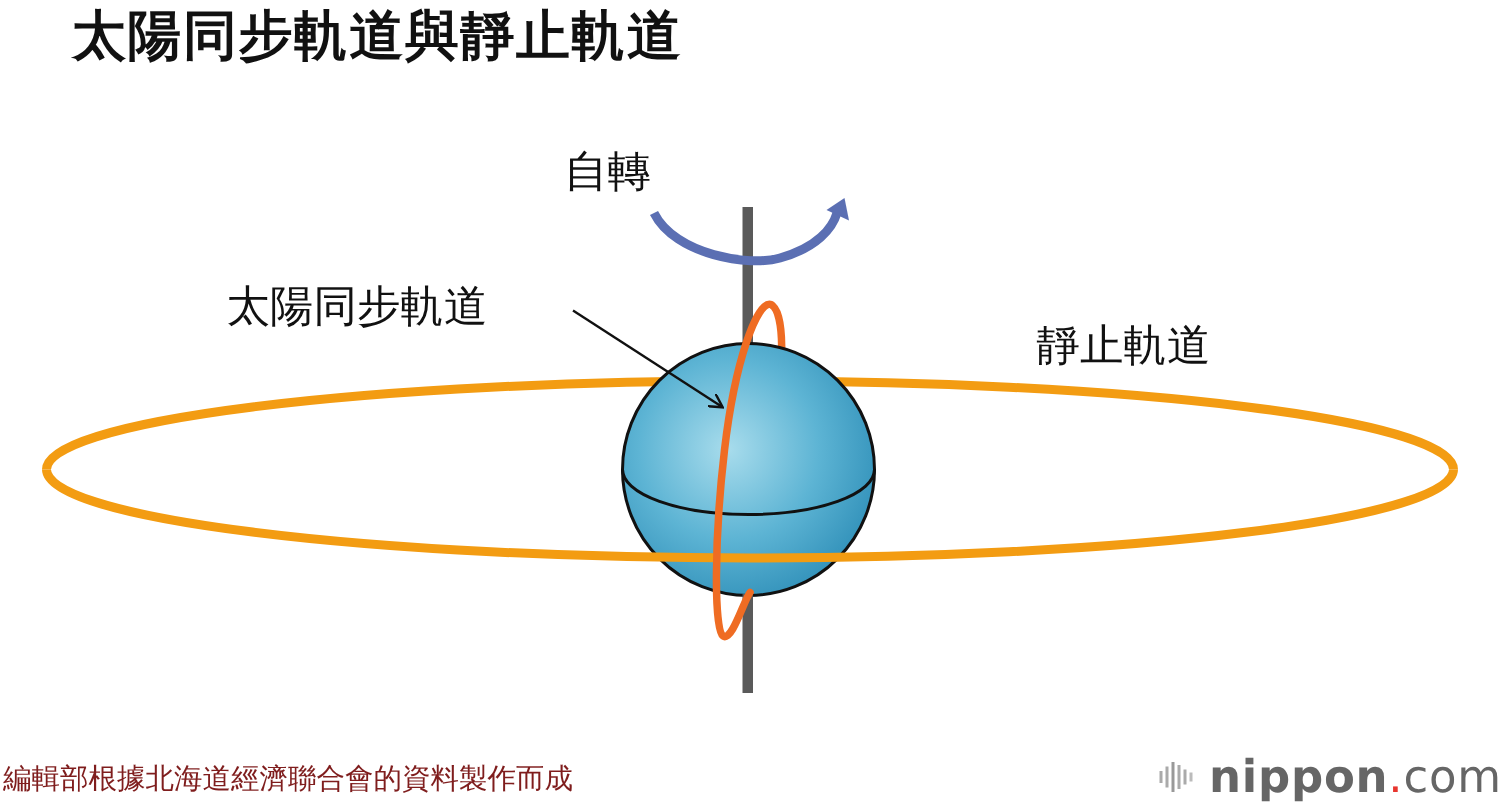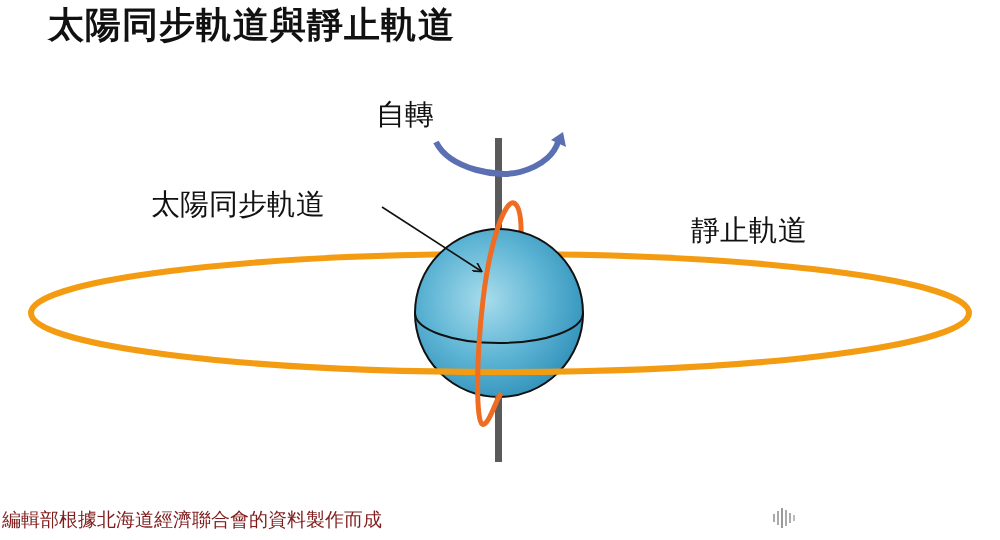--- a/index.html
+++ b/index.html
@@ -63,13 +63,16 @@
 
 <div class="logo">
   <svg width="26" height="26" viewBox="0 0 26 26" style="margin-right:8px;">
     <rect x="1" y="9" width="2" height="8" fill="#aaa"></rect>
     <rect x="5" y="6" width="2" height="14" fill="#aaa"></rect>
     <rect x="9" y="3" width="2" height="20" fill="#999"></rect>
     <rect x="13" y="5" width="2" height="16" fill="#aaa"></rect>
     <rect x="17" y="8" width="2" height="10" fill="#aaa"></rect>
     <rect x="21" y="10" width="2" height="6" fill="#bbb"></rect>
   </svg>
+  <span class="logo-text">
+    <b>nippon</b><span class="logo-dot">.</span><span class="logo-com">com</span>
+  </span>
 </div>
 
 </body></html>

